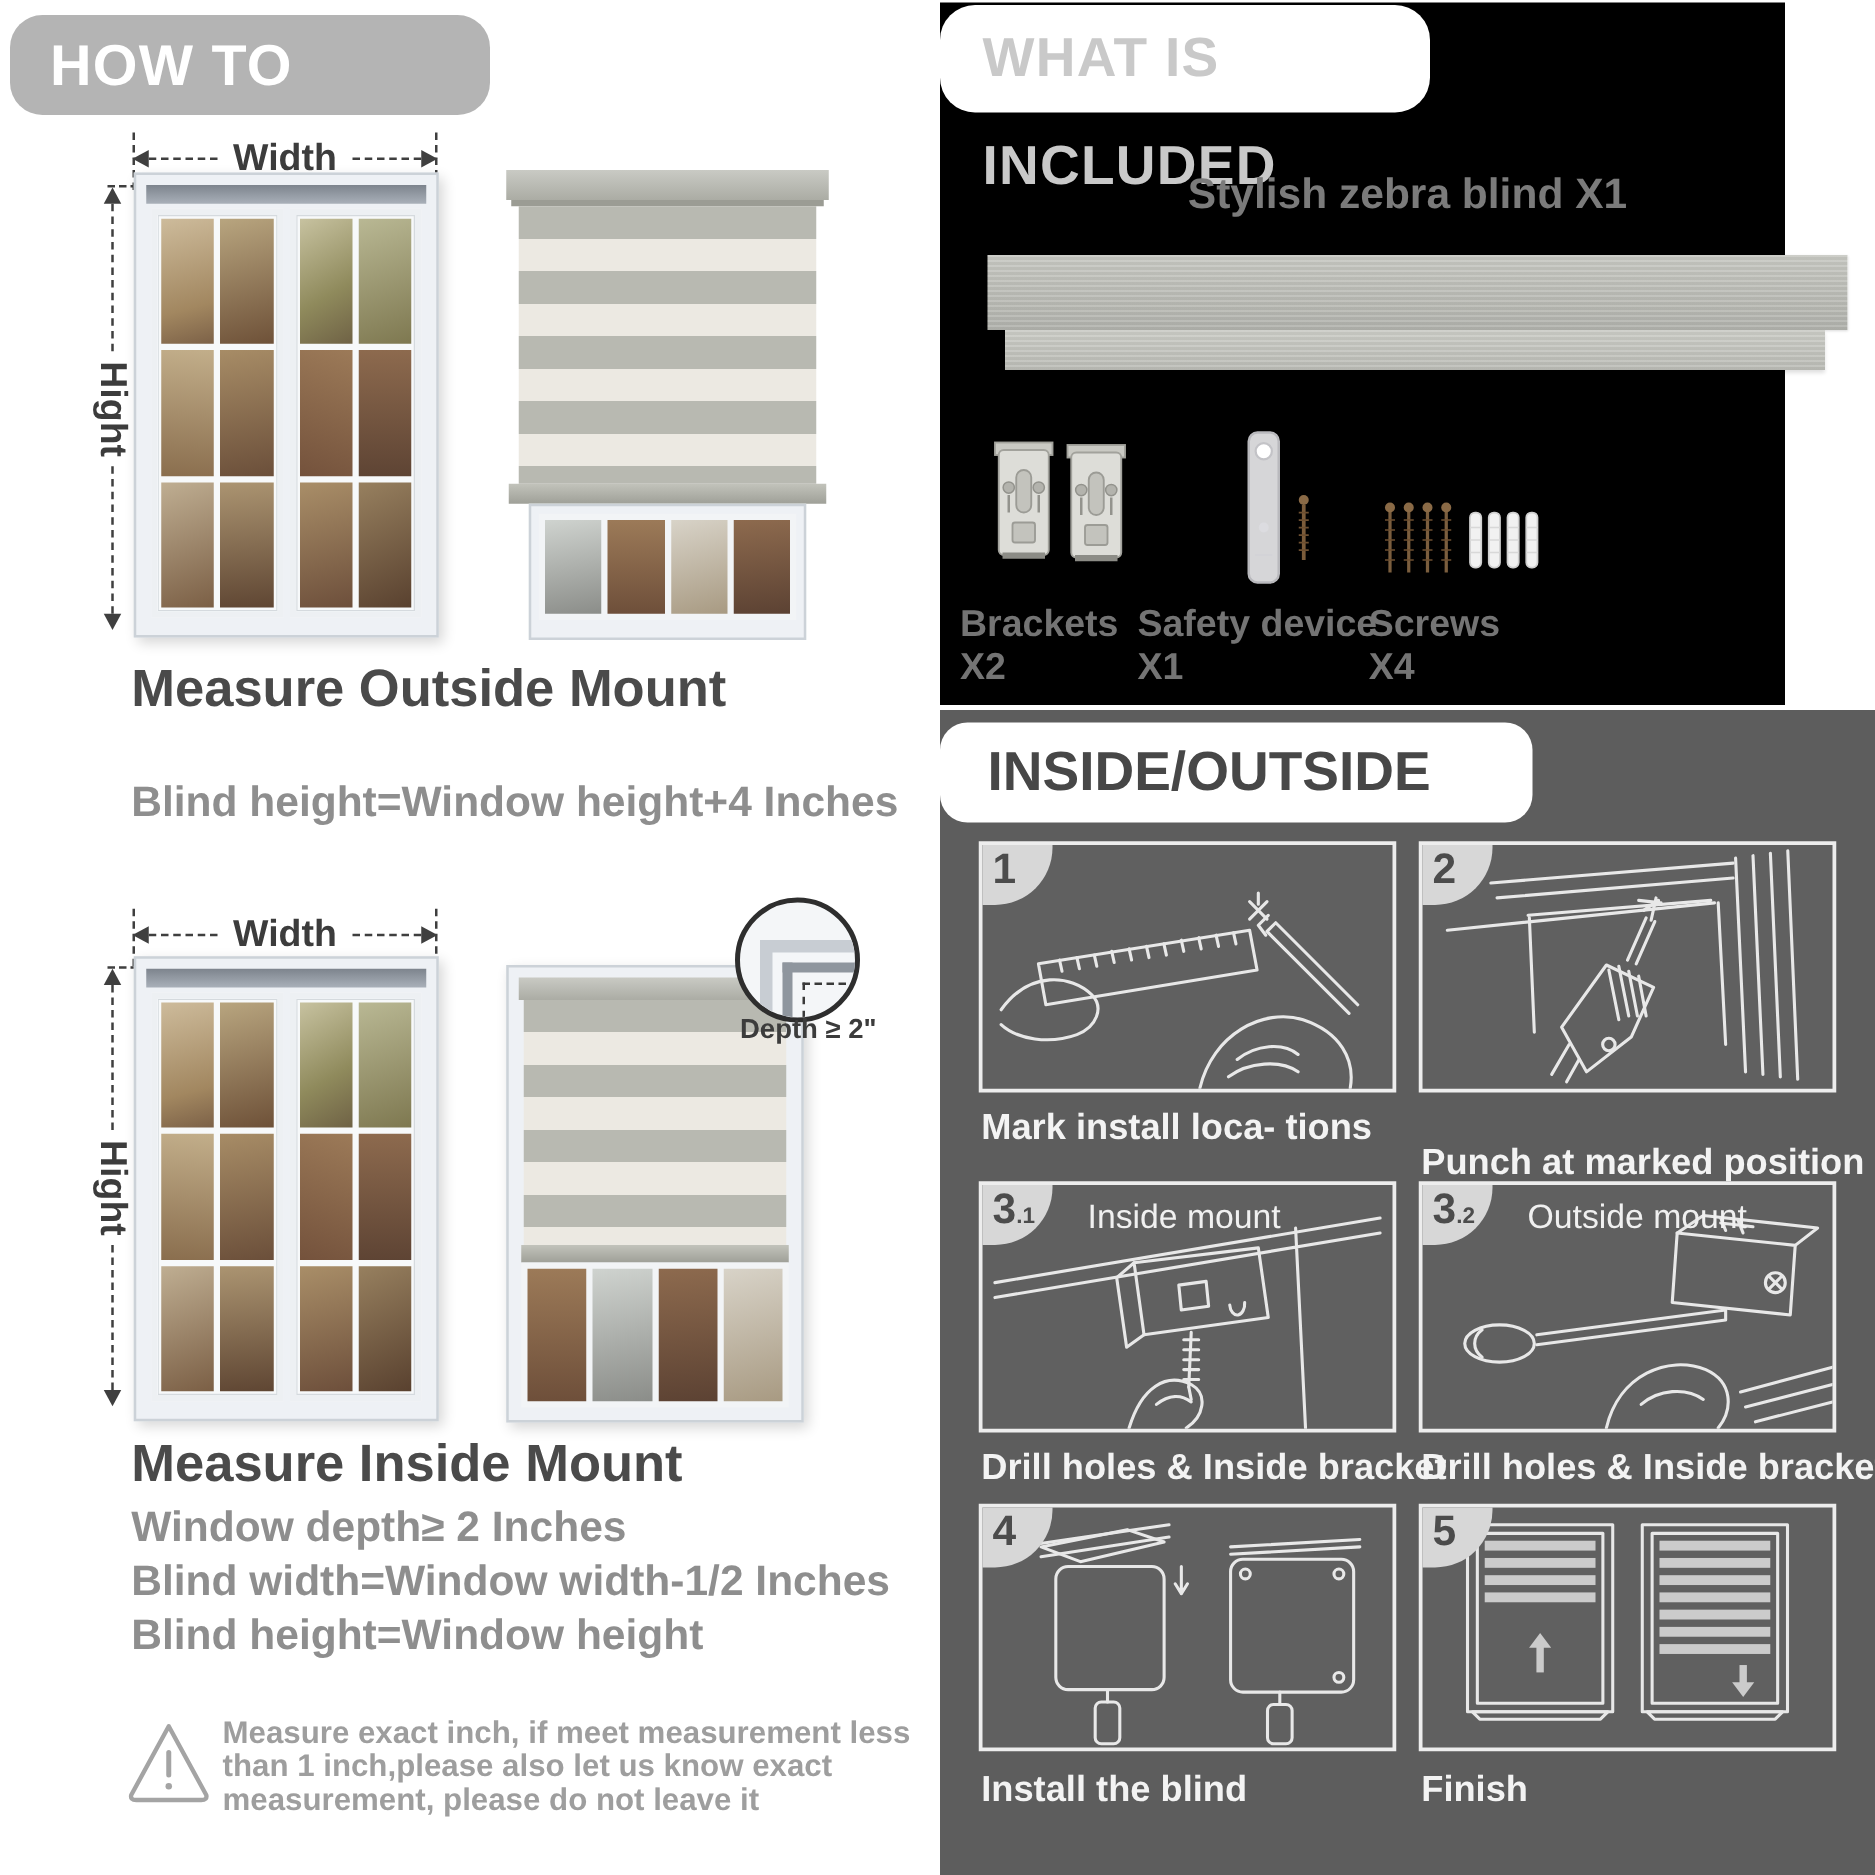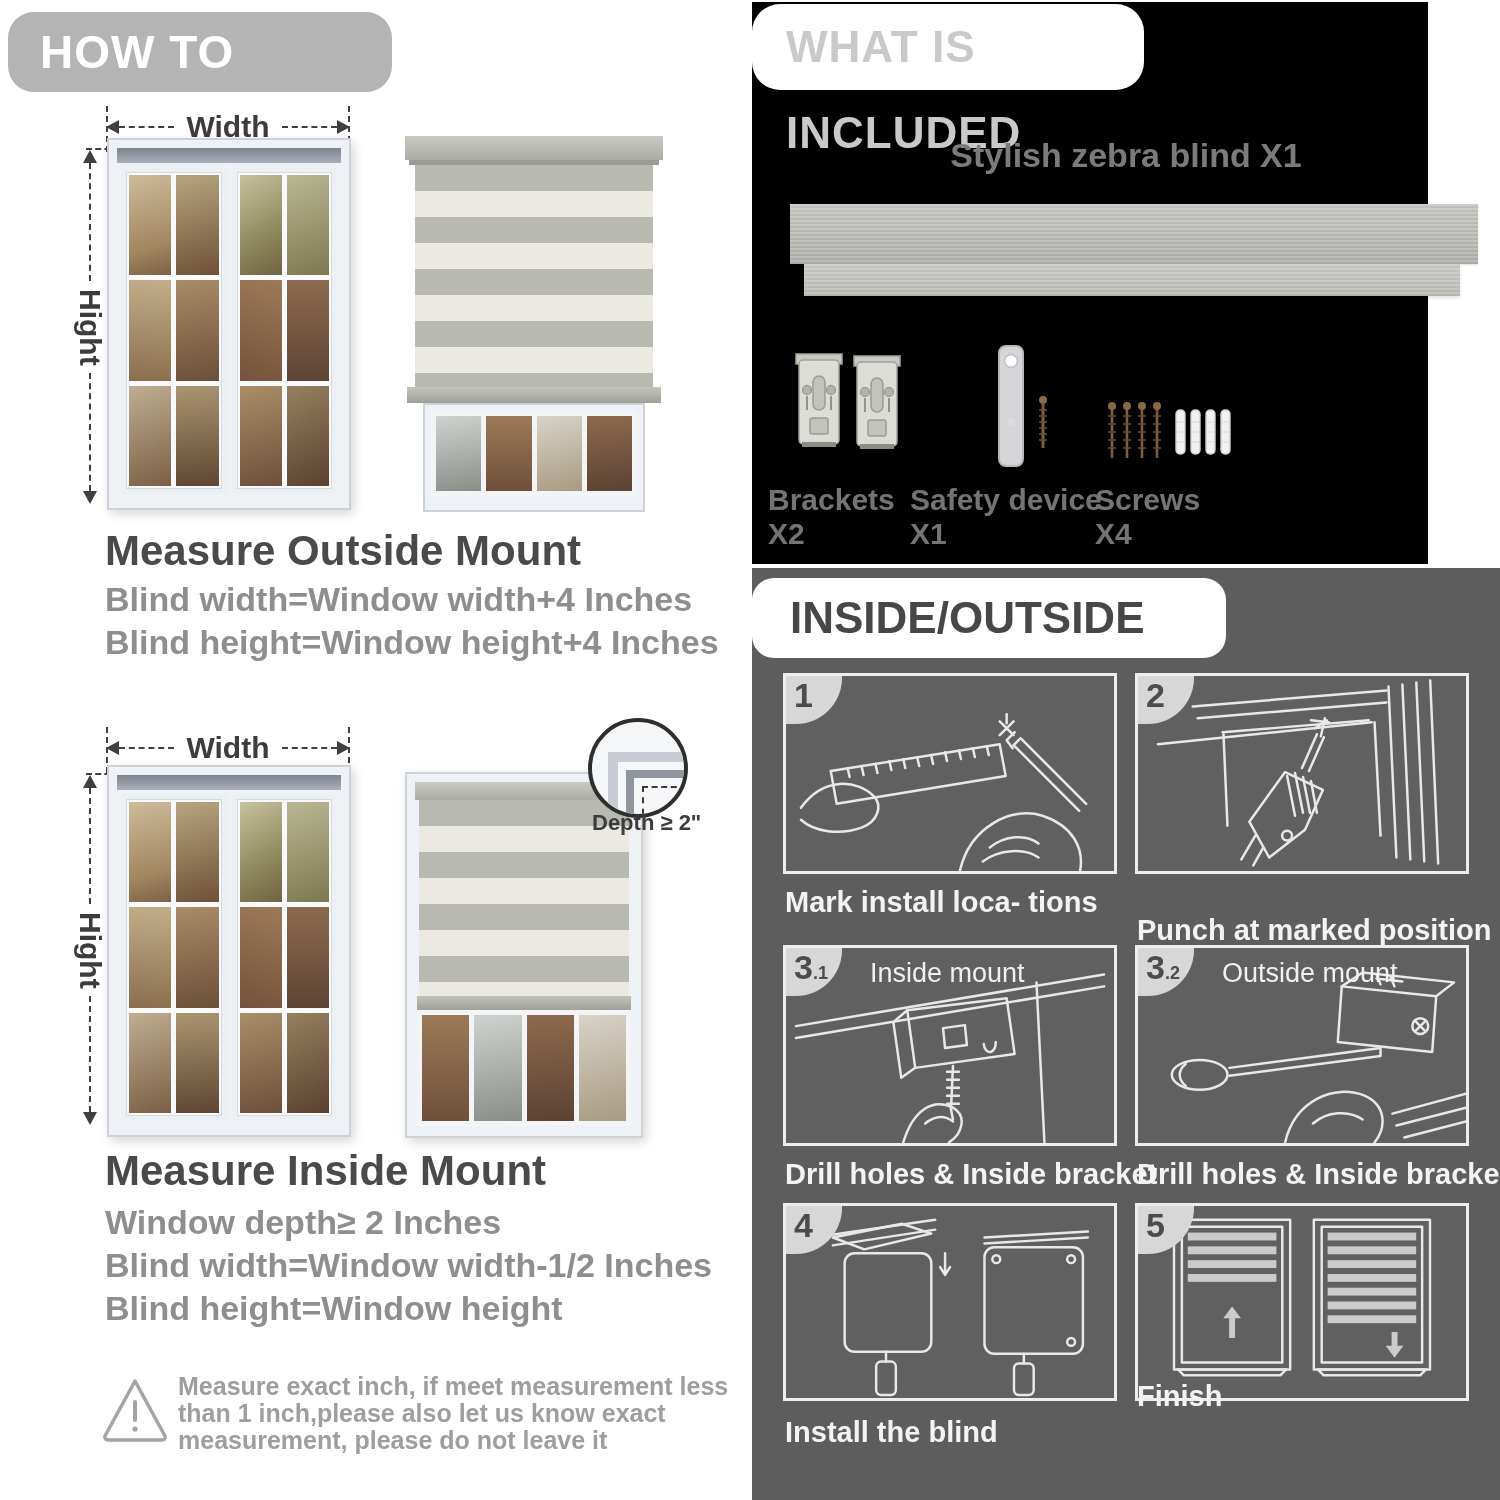--- a/index.html
+++ b/index.html
@@ -155,21 +155,20 @@
       <div class="peekglass" style="position:absolute;left:6px;right:6px;top:6px;bottom:14px;">
         <div class="pane pc1"></div>
           <div class="pane pc2"></div>
         <div class="pane pc3"></div>
           <div class="pane pc4"></div>
       </div>
     </div>
   </div>
 
   <p class="abs sec-heading" style="left:105px;top:527px;">Measure Outside Mount</p>
-  <p class="abs sec-line" style="left:105px;top:580px;">Blind width=Window width+4 Inches</p>
   <p class="abs sec-line" style="left:105px;top:623px;">Blind height=Window height+4 Inches</p>
 
   <div class="abs dim-w" style="left:106px;top:733px;width:244px;">
     <span class="tickv l"></span>
     <span class="arr-l"></span>
     <span class="ln"></span>
     <span class="lbl">Width</span>
     <span class="ln"></span>
     <span class="arr-r"></span>
     <span class="tickv r"></span>
@@ -448,14 +447,14 @@
         <rect x="256" y="128" width="6" height="18"></rect>
           <polygon points="259,154 250,142 268,142"></polygon>
       </g>
       <path d="M181 166 L291 166 L285 172 L187 172 Z"></path>
     </svg>
     <div class="badge"><span class="n">5</span><span class="s"></span></div>
     <div class="step-title"></div>
   </div>
 
   <p class="abs caption" style="left:33px;top:848px;">Install the blind</p>
-  <p class="abs caption" style="left:385px;top:812px;text-align:center;">Finish</p>
+  <p class="abs caption" style="left:385px;top:848px;text-align:center;">Finish</p>
 </div>
 
 </body></html>

